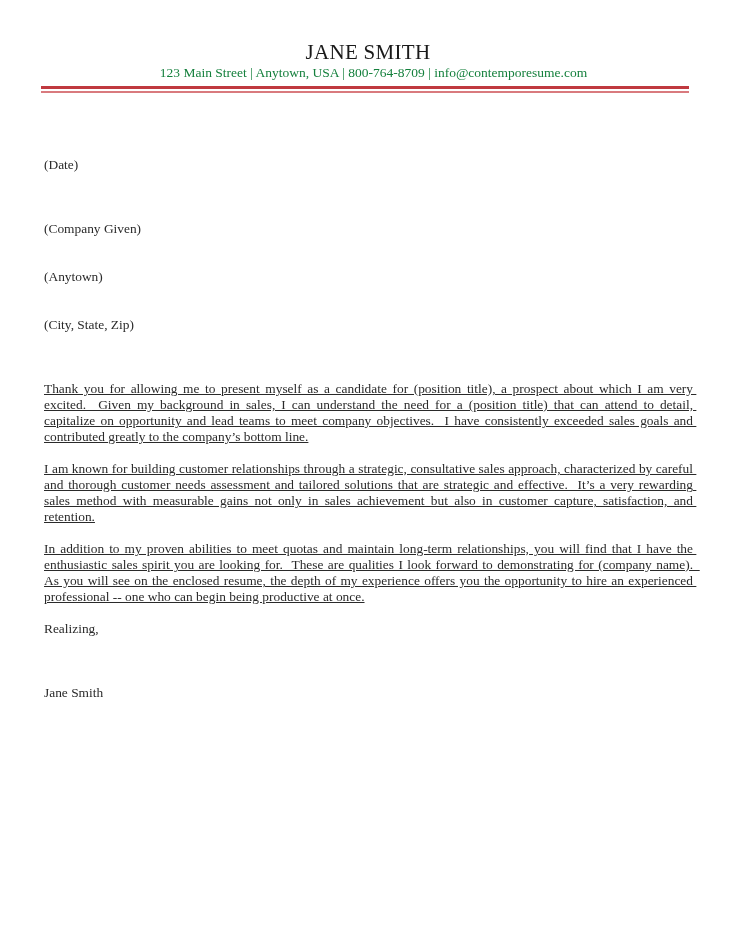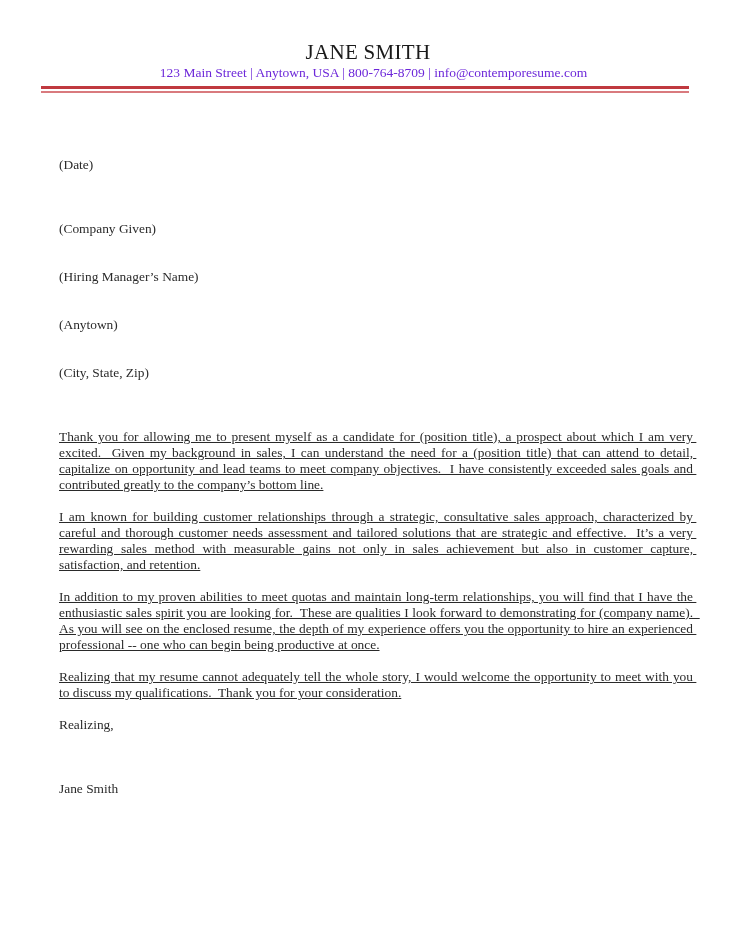--- a/index.html
+++ b/index.html
@@ -24,21 +24,21 @@
     }
     .name {
       font-size: 21px;
       letter-spacing: 0.3px;
       color: #1a1a1a;
       line-height: 24px;
       height: 24px;
     }
     .contact {
       font-size: 13.5px;
-      color: #6d28d9;
+      color: #15803d;
       line-height: 16px;
       margin-top: 1px;
       padding-left: 11px;
     }
     .rule-thick {
       position: absolute;
       left: 41px;
       width: 648px;
       top: 86px;
       height: 3px;
@@ -55,21 +55,21 @@
     .letter {
       position: absolute;
       left: 43px;
       top: 157px;
       width: 650px;
       font-size: 13.4px;
       line-height: 16px;
       color: #2a2a2a;
     }
     .letter p {
-      margin: 0 0 16px 16px;
+      margin: 0 0 16px 1px;
     }
     .justify {
       text-align: justify;
       text-decoration: underline;
     }
     .line {
       display: block;
     }
     .sig-gap {
       height: 32px;
@@ -83,27 +83,25 @@
   <div class="contact">123 Main Street | Anytown, USA | 800-764-8709 | info@contemporesume.com</div>
 </div>
 <div class="rule-thick" style="background: rgb(192, 57, 63);"></div>
 <div class="rule-thin" style="background: rgb(217, 122, 126);"></div>
 
 <div class="letter">
   <p>(Date)</p>
 
   <p style="white-space: pre-wrap;">
     <span class="line">(Company Given)</span>
-    <span class="line">(Hiring Manager’s Name)</span>
     <span class="line">(Anytown)</span>
     <span class="line">(City, State, Zip)</span>
   </p>
 
 
   <p class="justify" style="white-space: pre-wrap;">Thank you for allowing me to present myself as a candidate for (position title), a prospect about which I am very excited.  Given my background in sales, I can understand the need for a (position title) that can attend to detail, capitalize on opportunity and lead teams to meet company objectives.  I have consistently exceeded sales goals and contributed greatly to the company’s bottom line.</p>
   <p class="justify" style="white-space: pre-wrap;">I am known for building customer relationships through a strategic, consultative sales approach, characterized by careful and thorough customer needs assessment and tailored solutions that are strategic and effective.  It’s a very rewarding sales method with measurable gains not only in sales achievement but also in customer capture, satisfaction, and retention.</p>
   <p class="justify" style="white-space: pre-wrap;">In addition to my proven abilities to meet quotas and maintain long-term relationships, you will find that I have the enthusiastic sales spirit you are looking for.  These are qualities I look forward to demonstrating for (company name).  As you will see on the enclosed resume, the depth of my experience offers you the opportunity to hire an experienced professional -- one who can begin being productive at once.</p>
-  <p class="justify" style="white-space: pre-wrap;">Realizing that my resume cannot adequately tell the whole story, I would welcome the opportunity to meet with you to discuss my qualifications.  Thank you for your consideration.</p>
 
   <p>Realizing,</p>
   <div class="sig-gap"></div>
   <p>Jane Smith</p>
 </div>
 
 </body></html>

